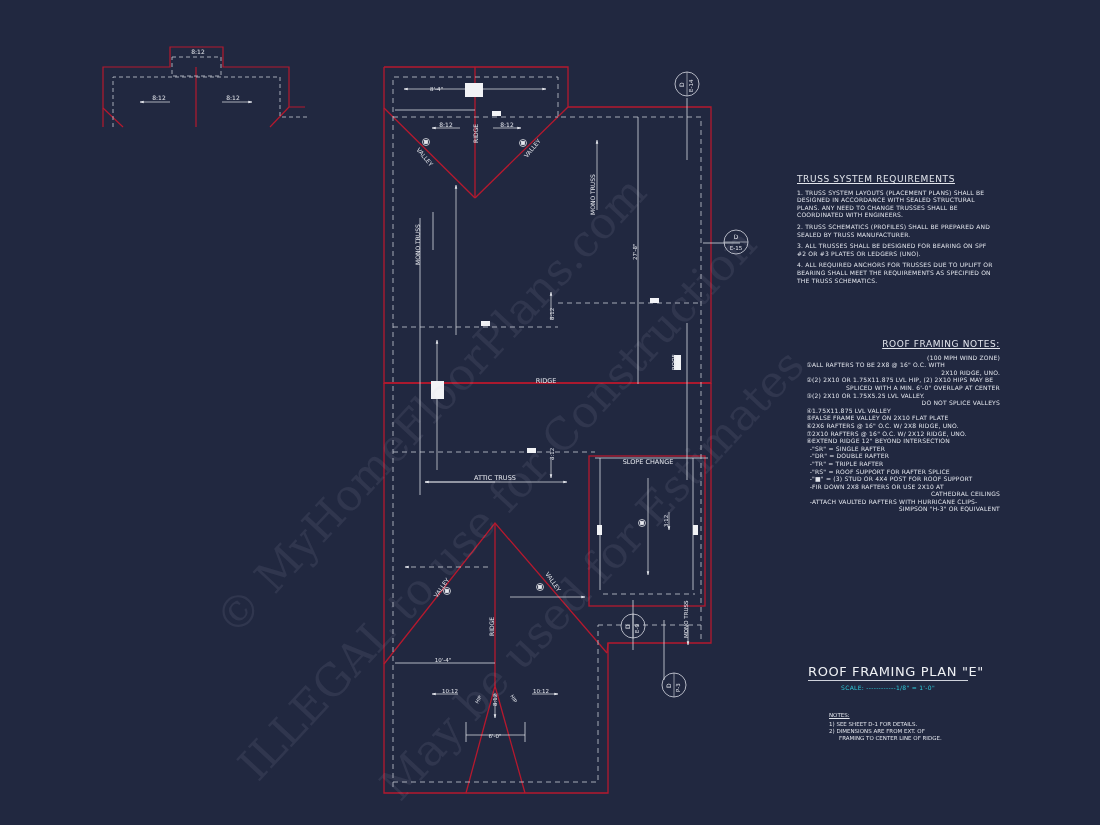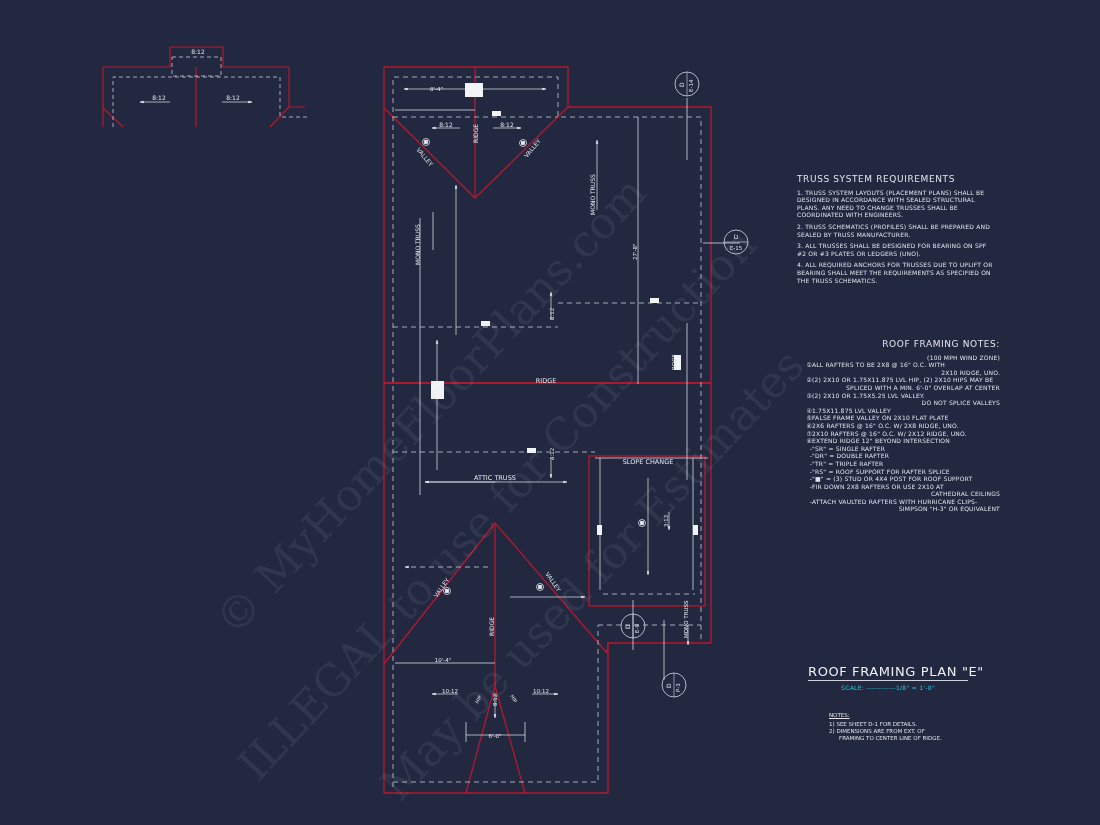--- a/index.html
+++ b/index.html
@@ -1,20 +1,20 @@
 <!DOCTYPE html>
 <html><head>
 <meta charset="utf-8">
 <style>
   html, body { margin:0; padding:0; }
   body { width:1100px; height:825px; background:#212840; overflow:hidden; position:relative; font-family:"DejaVu Sans", sans-serif; }
   #canvas { position:absolute; left:0; top:0; width:1100px; height:825px; }
   svg text { font-family:"DejaVu Sans", sans-serif; fill:#e6e8ee; }
   .notes { position:absolute; color:#e2e5ec; font-family:"DejaVu Sans", sans-serif; font-size:6px; line-height:7.6px; letter-spacing:0.2px; text-transform:uppercase; }
-  .notes h3 { margin:0 0 5px 0; font-size:9px; font-weight:normal; letter-spacing:0.6px; }
+  .notes h3 { margin:0 0 5px 0; font-size:9px; font-weight:normal; text-decoration:underline; letter-spacing:0.6px; }
   .notes p { margin:0 0 4px 0; }
   .notes .row { display:flex; }
   .notes .mk { width:12px; flex:none; }
   #truss { left:797px; top:176px; width:200px; }
   #roofnotes { left:800px; top:341px; width:200px;text-align:right; }
   #roofnotes .sub { padding-left:12px; }
   #title-block { position:absolute; left:808px; top:664px; width:160px; }
   #title-block .t { font-size:13px; color:#eef0f4; letter-spacing:0.6px; border-bottom:1px solid #cfd3dc; padding-bottom:1px; white-space:nowrap; font-family:"DejaVu Sans", sans-serif; }
   #title-block .s { font-size:6px; color:#2ec9d8; text-align:center; margin-top:3px; letter-spacing:0.3px; font-family:"DejaVu Sans", sans-serif; }
   #small-notes { position:absolute; left:829px; top:712px; width:160px; color:#e2e5ec; font-size:5.5px; line-height:7px; font-family:"DejaVu Sans", sans-serif; text-transform:uppercase; }

